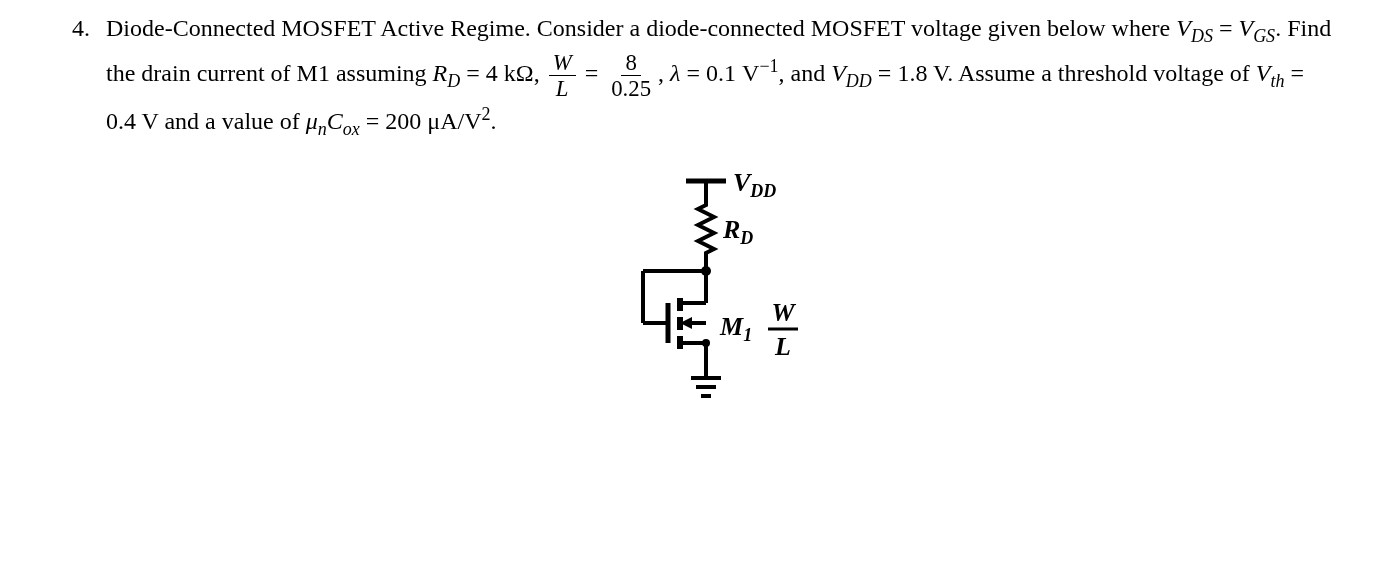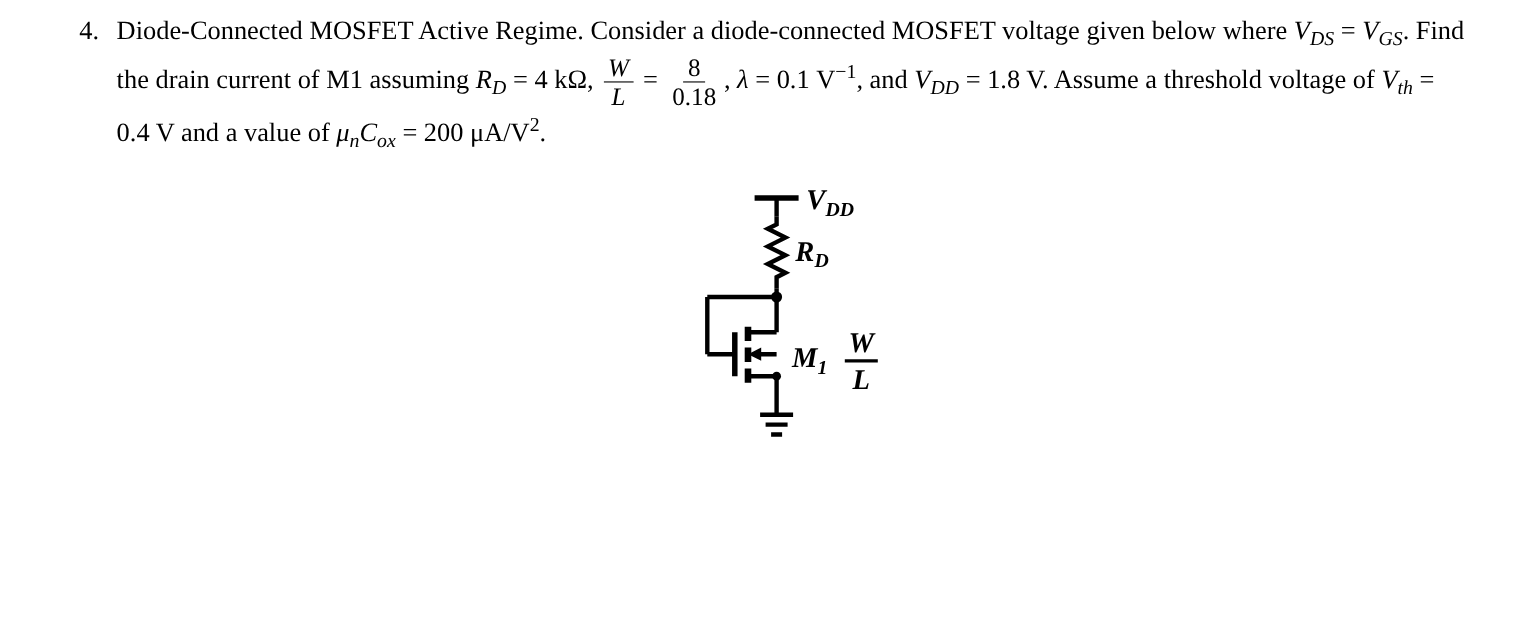--- a/index.html
+++ b/index.html
@@ -72,21 +72,21 @@
 <div class="problem">
   <div class="problem-number">4.</div>
   <div class="problem-body">
     <span class="title">Diode-Connected MOSFET Active Regime.</span><span> Consider a diode-connected MOSFET voltage given below where </span><span class="italic nowrap"><span>V</span><span class="sub">DS</span></span>
     = <span class="italic nowrap"><span>V</span><span class="sub">GS</span></span><span>. Find the drain current of M1 assuming </span><span class="italic nowrap"><span>R</span><span class="sub">D</span></span><span> = 4 kΩ, </span>
     <span class="frac">
       <span class="num italic">W</span>
       <span class="den italic">L</span>
     </span><span> = </span><span class="frac">
       <span class="num">8</span>
-      <span class="den">0.18</span>
+      <span class="den">0.25</span>
     </span><span>, </span><span class="italic">λ</span><span> = 0.1 V</span><span class="sup">−1</span><span>, and </span><span class="italic nowrap"><span>V</span><span class="sub">DD</span></span><span> = 1.8 V. Assume a threshold voltage of </span><span class="italic nowrap"><span>V</span><span class="sub">th</span></span><span> = 0.4 V and a value of </span><span class="italic nowrap"><span>μ</span><span class="sub">n</span></span><span class="italic nowrap"><span>C</span><span class="sub">ox</span></span><span> = 200 μA/V</span><span class="sup">2</span><span>.</span>
 
     <svg class="circuit" width="250" height="260" viewBox="0 0 250 260">
 
       <line x1="88" y1="18" x2="128" y2="18" stroke="black" stroke-width="5"></line>
       <line x1="108" y1="18" x2="108" y2="35" stroke="black" stroke-width="4"></line>
       <text x="135" y="28" font-family="Times New Roman" font-size="26" font-weight="bold" font-style="italic">
         <tspan>V</tspan><tspan font-size="18" dy="6">DD</tspan>
       </text>
 

